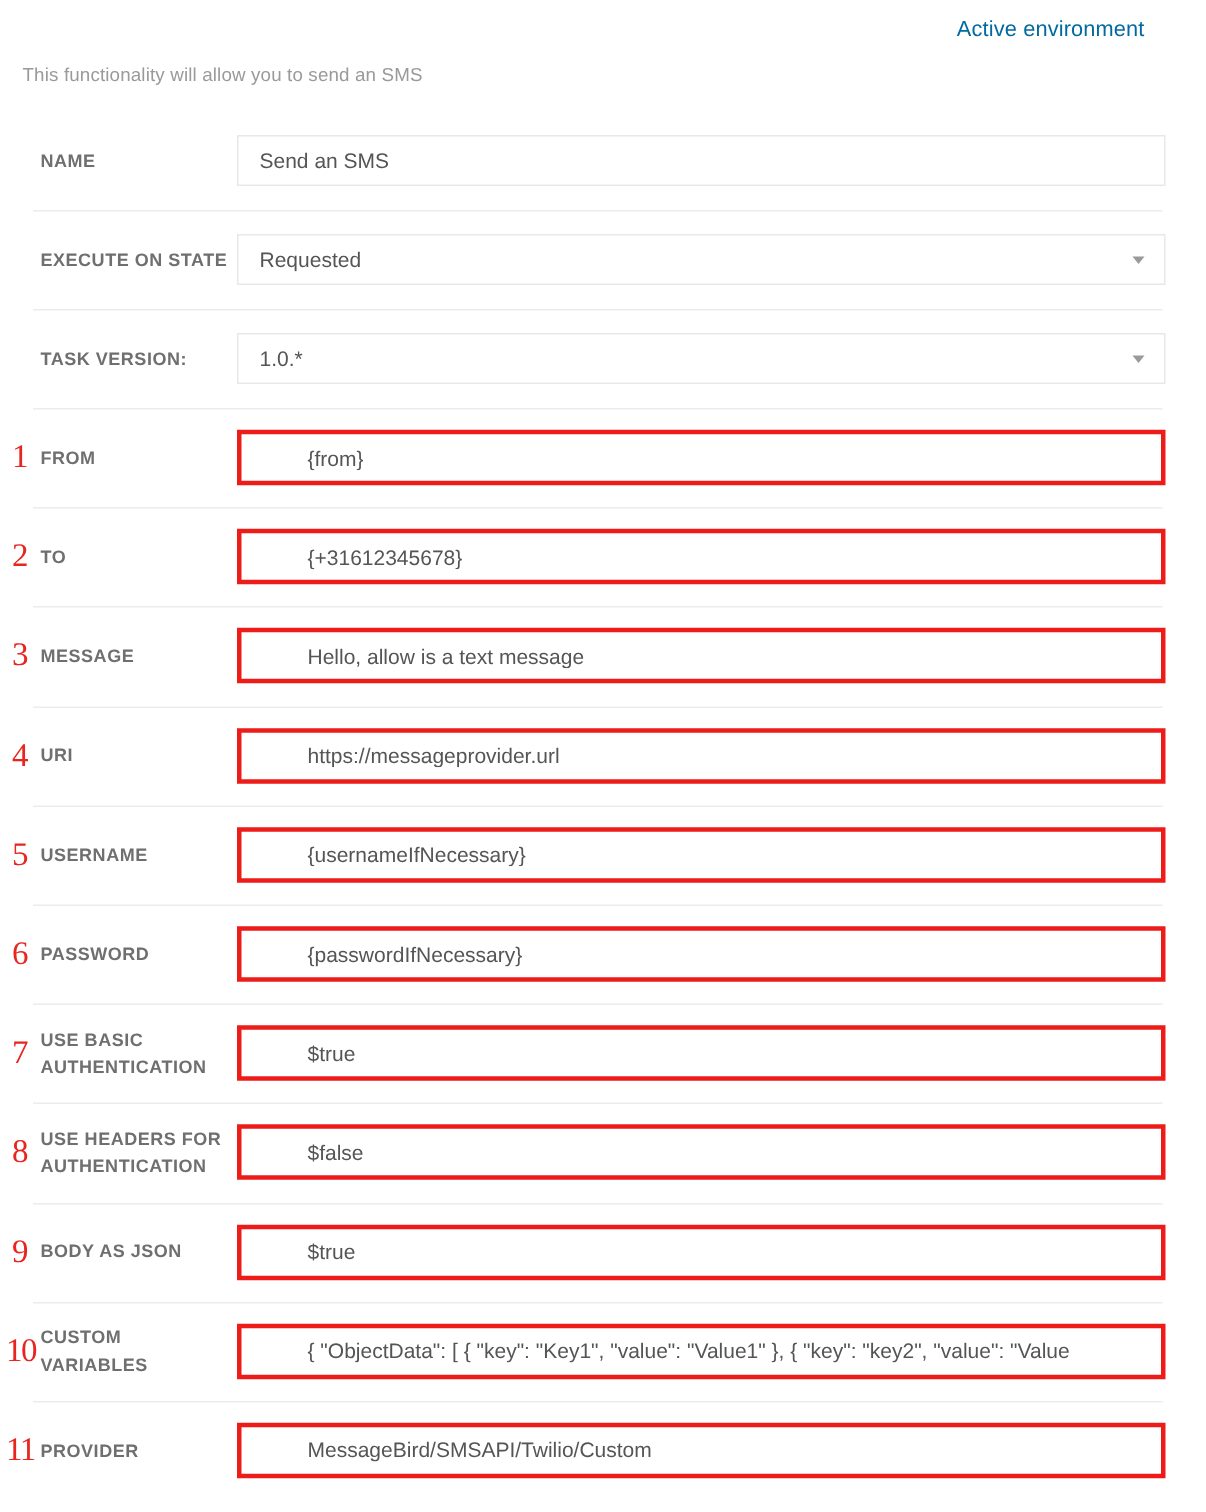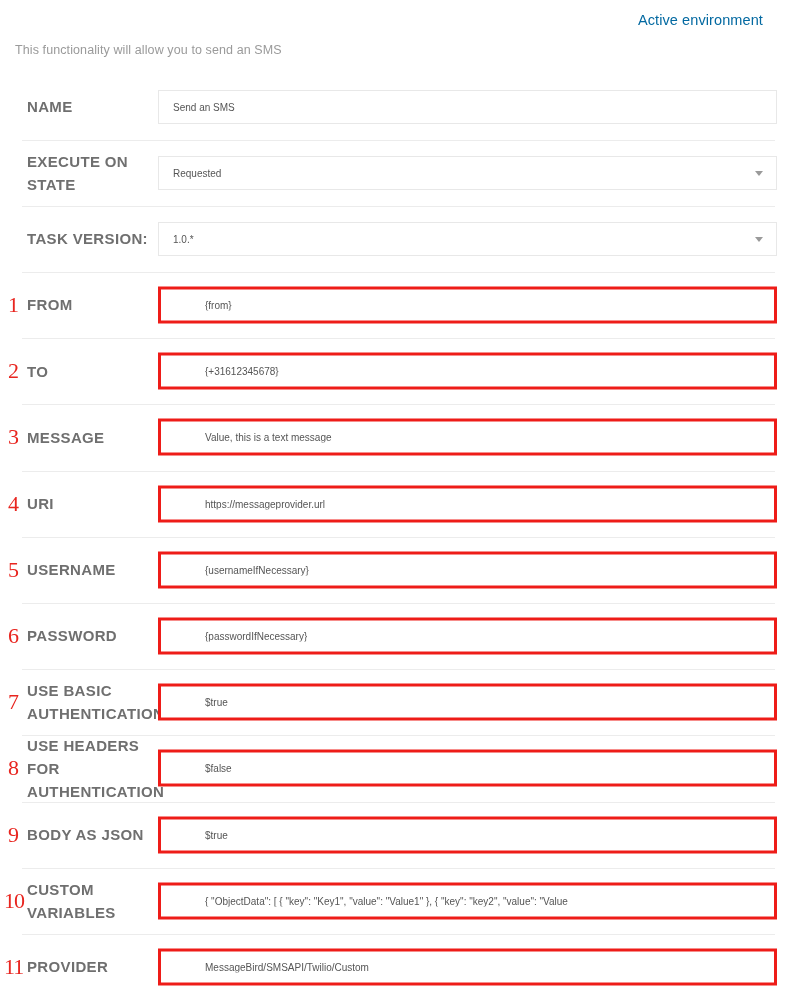--- a/index.html
+++ b/index.html
@@ -119,21 +119,21 @@
     font-weight: 400;
     line-height: 1;
     font-family: "Liberation Serif", serif;
     width: 26px;
     text-align: left;
   }
   .num.wide { left: 4px; width: 32px; letter-spacing: -1px;}
   .label {
     width: 131px;
     margin-left: 27px;
-    font-size: 15px;
+    font-size: 12px;
     font-weight: bold;
     color: #6f6f6f;
     letter-spacing: .35px;
     text-transform: uppercase;
     line-height: 1.55;
     padding-right: 4px;
   }
   .label.nonum { margin-left: 27px; }
 
   .field {
@@ -145,21 +145,21 @@
     display: flex;
     align-items: center;
     border: 1px solid #e8e8e8;
     top: 50%;
     transform: translateY(-50%);
   }
   .field.hl {
     border: 3px solid #ee1c18;
   }
   .field .val {
-    font-size: 10px;
+    font-size: 14px;
     color: #555555;
     padding-left: 14px;
     white-space: nowrap;
     overflow: hidden;
   }
   .field.hl .val { padding-left: 12px; margin-left: 32px; }
   .field .sel-caret {
     position: absolute;
     right: 13px;
     top: 50%;
@@ -214,21 +214,21 @@
       <div class="num">2</div>
       <div class="label">TO</div>
       <div class="field hl">
         <span class="val">{+31612345678}</span>
       </div>
     </div>
     <div class="row">
       <div class="num">3</div>
       <div class="label">MESSAGE</div>
       <div class="field hl">
-        <span class="val">Value, this is a text message</span>
+        <span class="val">Hello, allow is a text message</span>
       </div>
     </div>
     <div class="row">
       <div class="num">4</div>
       <div class="label">URI</div>
       <div class="field hl">
         <span class="val">https://messageprovider.url</span>
       </div>
     </div>
     <div class="row">

